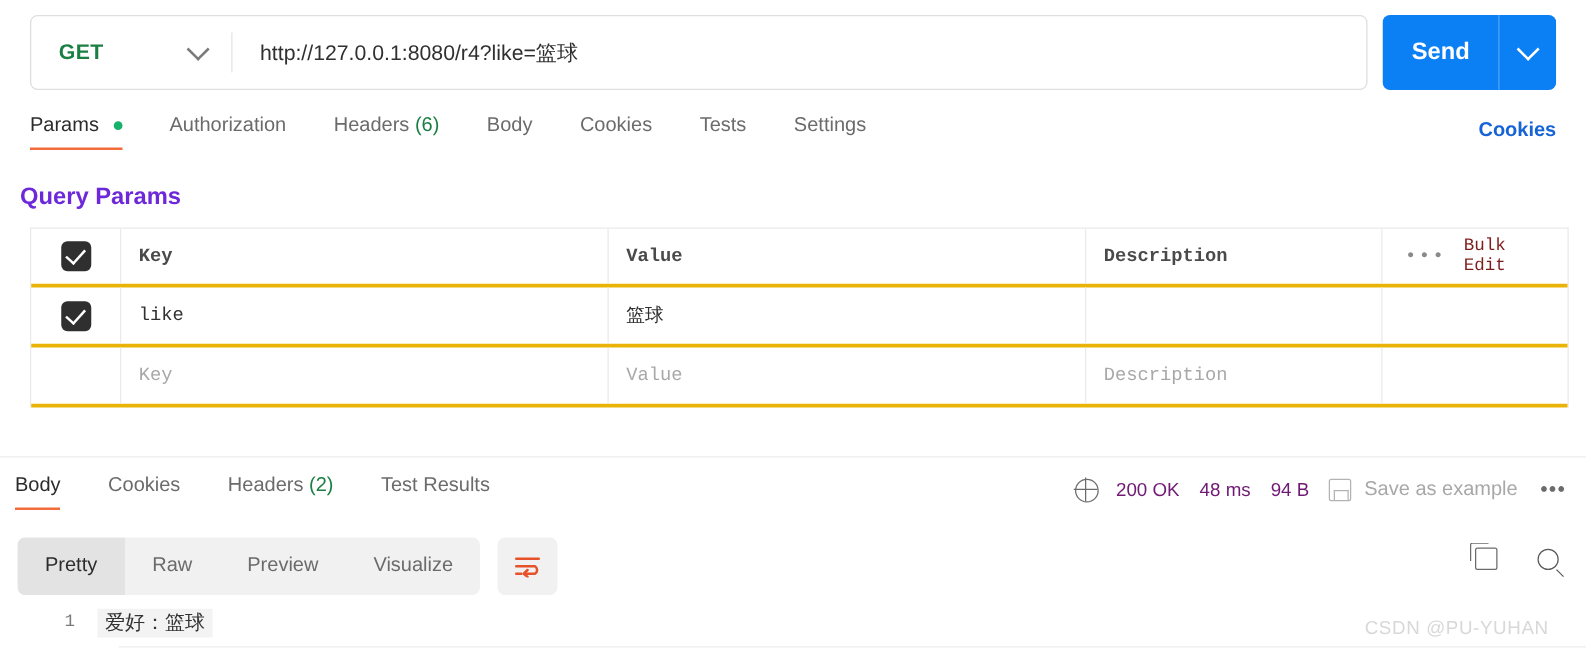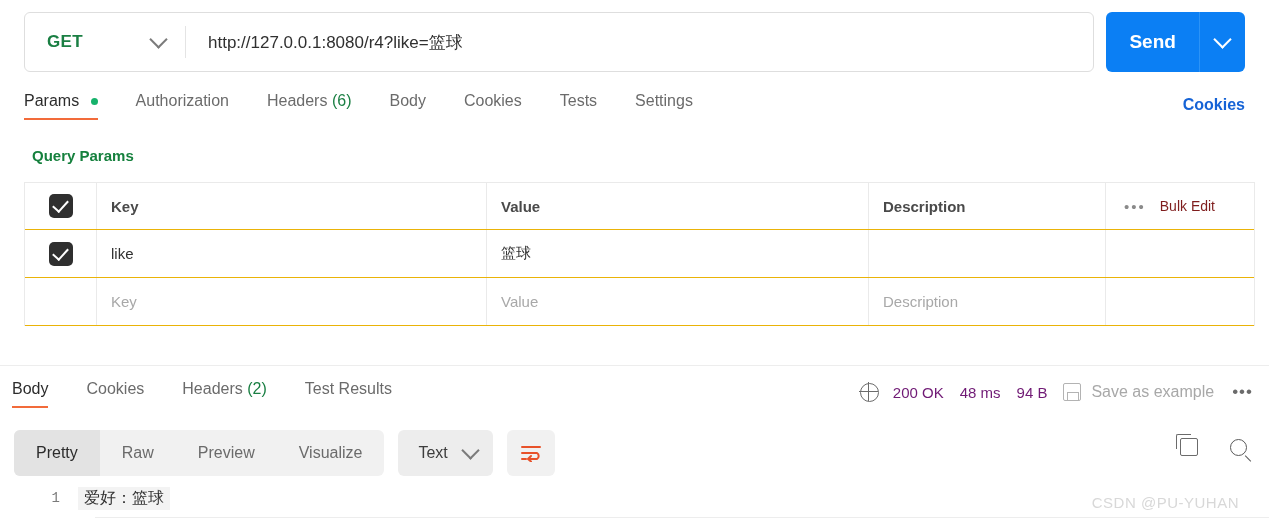--- a/index.html
+++ b/index.html
@@ -39,23 +39,23 @@
   .req-tabs { position:absolute; left:24px; top:92px; display:flex; align-items:flex-end; gap:0; }
   .tab { position:relative; padding:0 19px 10px 19px; font-size:16px; color:#6b6b6b; cursor:pointer; white-space:nowrap; }
   .tab:first-child { padding-left:0; }
   .tab.active { color:#2c2c2c; }
   .tab.active::after { content:""; position:absolute; left:0; right:19px; bottom:0; height:2px; background:#f26b3a; }
   .tab .count { color:#1a7f43; }
   .green-dot { display:inline-block; width:7px; height:7px; border-radius:50%; background:#16b26b; margin-left:7px; vertical-align:middle; }
   .cookies-link { position:absolute; right:24px; top:96px; color:#1563d6; font-size:16px; font-weight:bold; cursor:pointer; }
 
   
-  .qp-title { position:absolute; left:32px; top:147px; font-size:15px; font-weight:bold; color:#15803d; }
+  .qp-title { position:absolute; left:16px; top:147px; font-size:19px; font-weight:bold; color:#6d28d9; }
   .qp-table { position:absolute; left:24px; top:182px; width:1231px; border:1px solid #eaeaea; border-bottom:none; }
-  .qp-row { display:flex; height:48px; border-bottom:1px solid #eab308; }
+  .qp-row { display:flex; height:48px; border-bottom:3px solid #eab308;font-family:Liberation Mono, monospace; }
   .qp-row.header { height:47px; }
   .cell { display:flex; align-items:center; padding:0 14px; border-right:1px solid #eaeaea; }
   .c-check { width:72px; justify-content:center; padding:0; }
   .c-key { width:390px; }
   .c-val { width:382px; }
   .c-desc { flex:1; }
   .c-bulk { width:148px; border-right:none; justify-content:flex-start; gap:14px; padding-left:18px; }
   .hd { font-size:15px; font-weight:bold; color:#4a4a4a; }
   .val { font-size:15px; color:#303030; }
   .ph { font-size:15px; color:#a8a8a8; }
@@ -239,24 +239,20 @@
     <span class="more-dots">•••</span>
   </div>
 
   <div class="res-toolbar">
     <div class="seg">
       <div class="seg-item active">Pretty</div>
       <div class="seg-item">Raw</div>
       <div class="seg-item">Preview</div>
       <div class="seg-item">Visualize</div>
     </div>
-    <div class="fmt-box">
-      <span class="fmt-label">Text</span>
-      <span class="chev"></span>
-    </div>
     <div class="wrap-box">
       <svg width="22" height="18" viewBox="0 0 22 18">
         <line x1="2" y1="3" x2="20" y2="3" stroke="#e8522a" stroke-width="2" stroke-linecap="round"></line>
         <path d="M2 9 H17 a3.5 3.5 0 0 1 0 6 H9" fill="none" stroke="#e8522a" stroke-width="2" stroke-linecap="round"></path>
         <polyline points="11,12 8,15 11,17.5" fill="none" stroke="#e8522a" stroke-width="2" stroke-linecap="round" stroke-linejoin="round"></polyline>
         <line x1="2" y1="15" x2="6" y2="15" stroke="#e8522a" stroke-width="2" stroke-linecap="round"></line>
       </svg>
     </div>
   </div>
 

